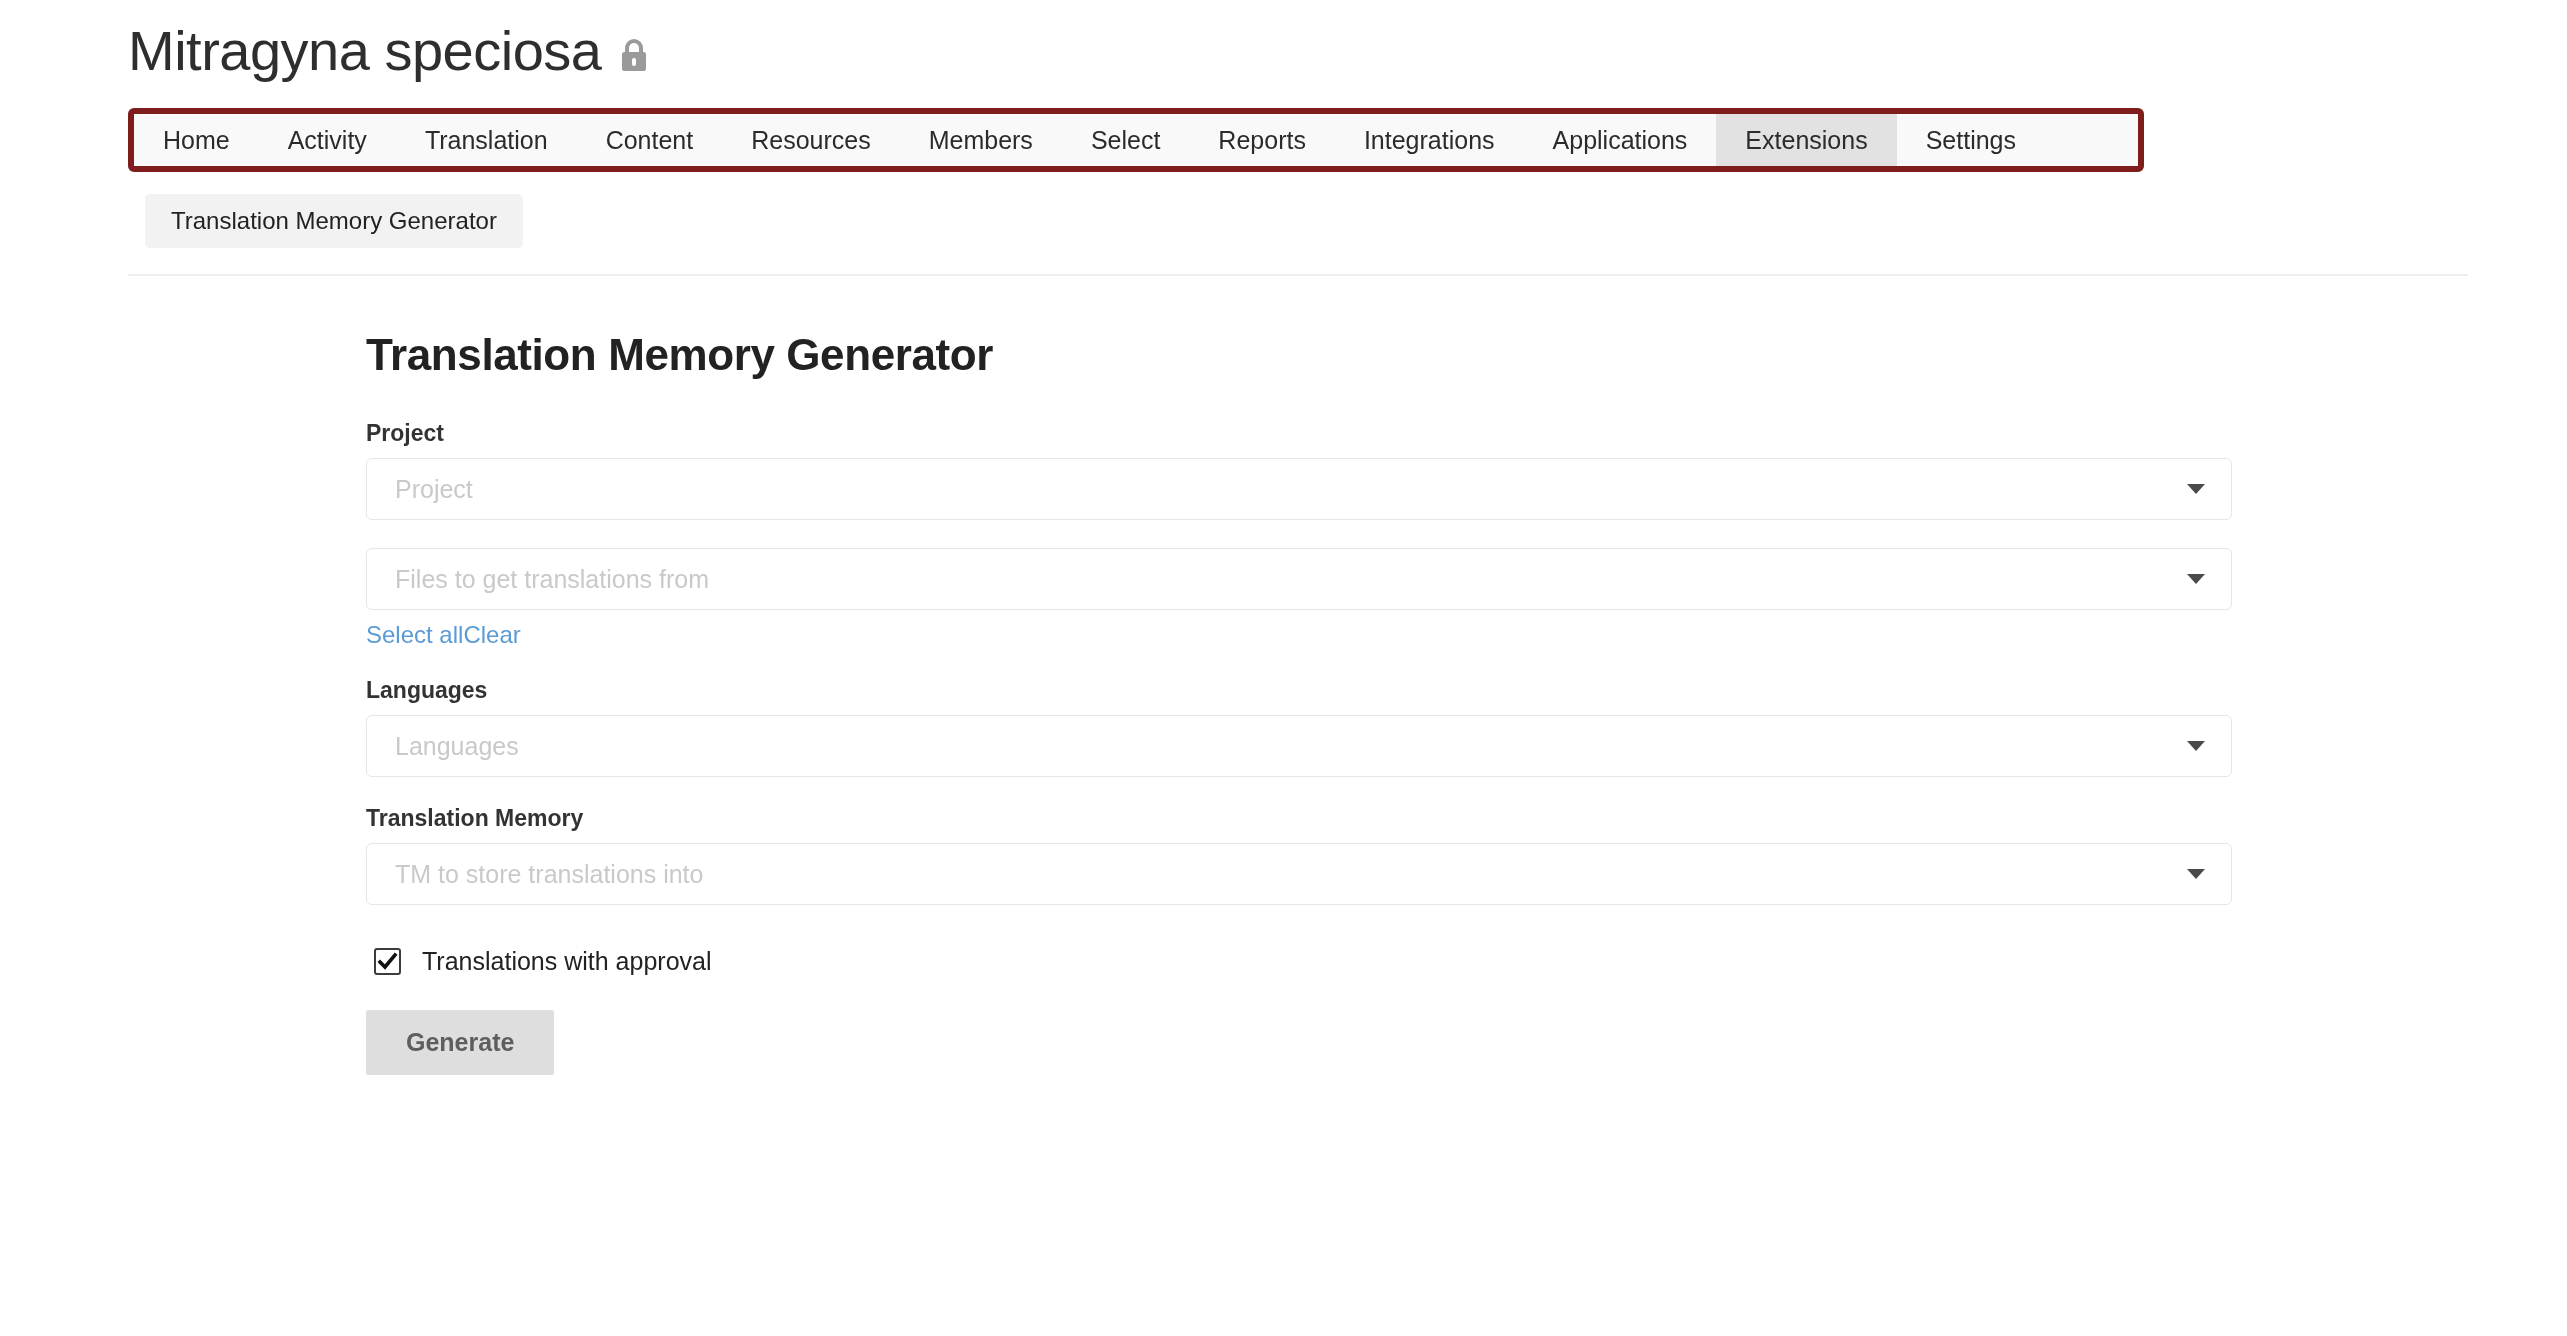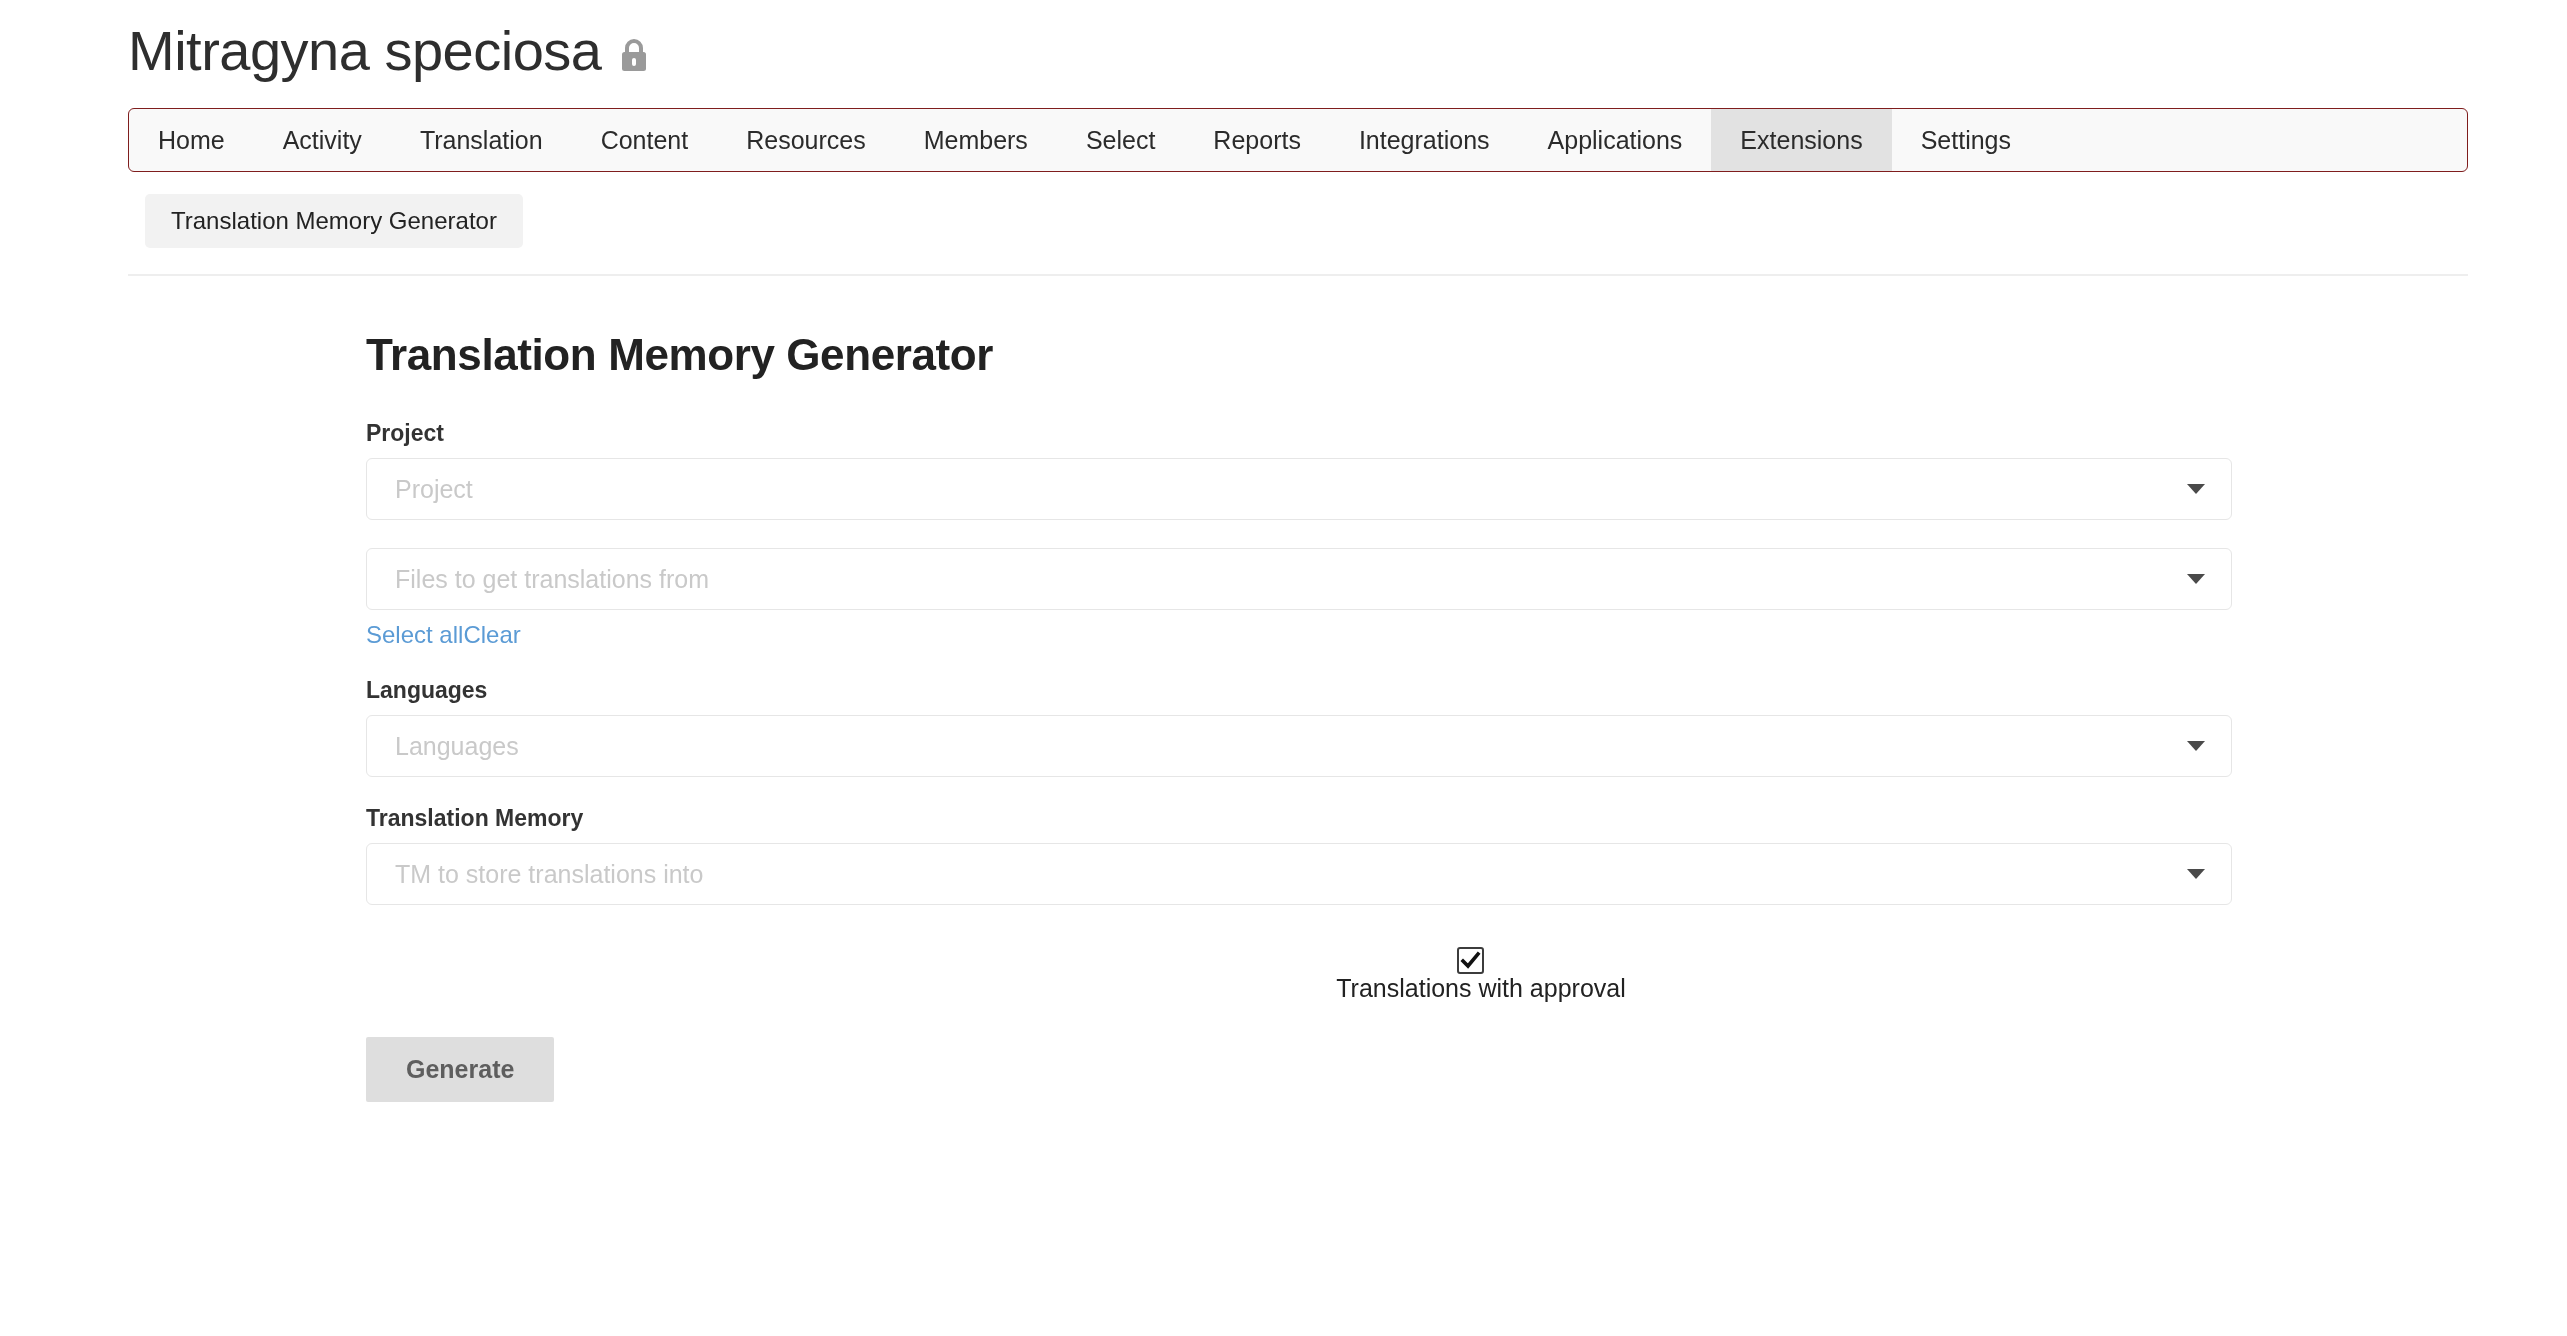--- a/index.html
+++ b/index.html
@@ -31,22 +31,22 @@
   }
   .lock-icon {
     margin-left: 18px;
     margin-top: 14px;
     display: inline-block;
   }
 
   
   .nav-wrap {
     margin: 24px 0 0 128px;
-    width: 2340px;
-    border: 1px solid #7f1d1d;
+    width: 2016px;
+    border: 6px solid #7f1d1d;
     border-radius: 6px;
     background: #f9f9f9;
     height: 64px;
     display: flex;
     align-items: stretch;
     box-sizing: border-box;
     overflow: hidden;
   }
   .nav-item {
     display: flex;
@@ -134,21 +134,20 @@
     font-size: 24px;
     color: #5b9bd5;
     cursor: pointer;
   }
 
   
   .checkbox-row {
     display: flex;
     align-items: center;
     margin: 42px 0 0 8px;
-    flex-direction: column;
   }
   .checkbox {
     width: 27px;
     height: 27px;
     border: 2px solid #3c3c3c;
     border-radius: 3px;
     background: #ffffff;
     box-sizing: border-box;
     position: relative;
     cursor: pointer;

